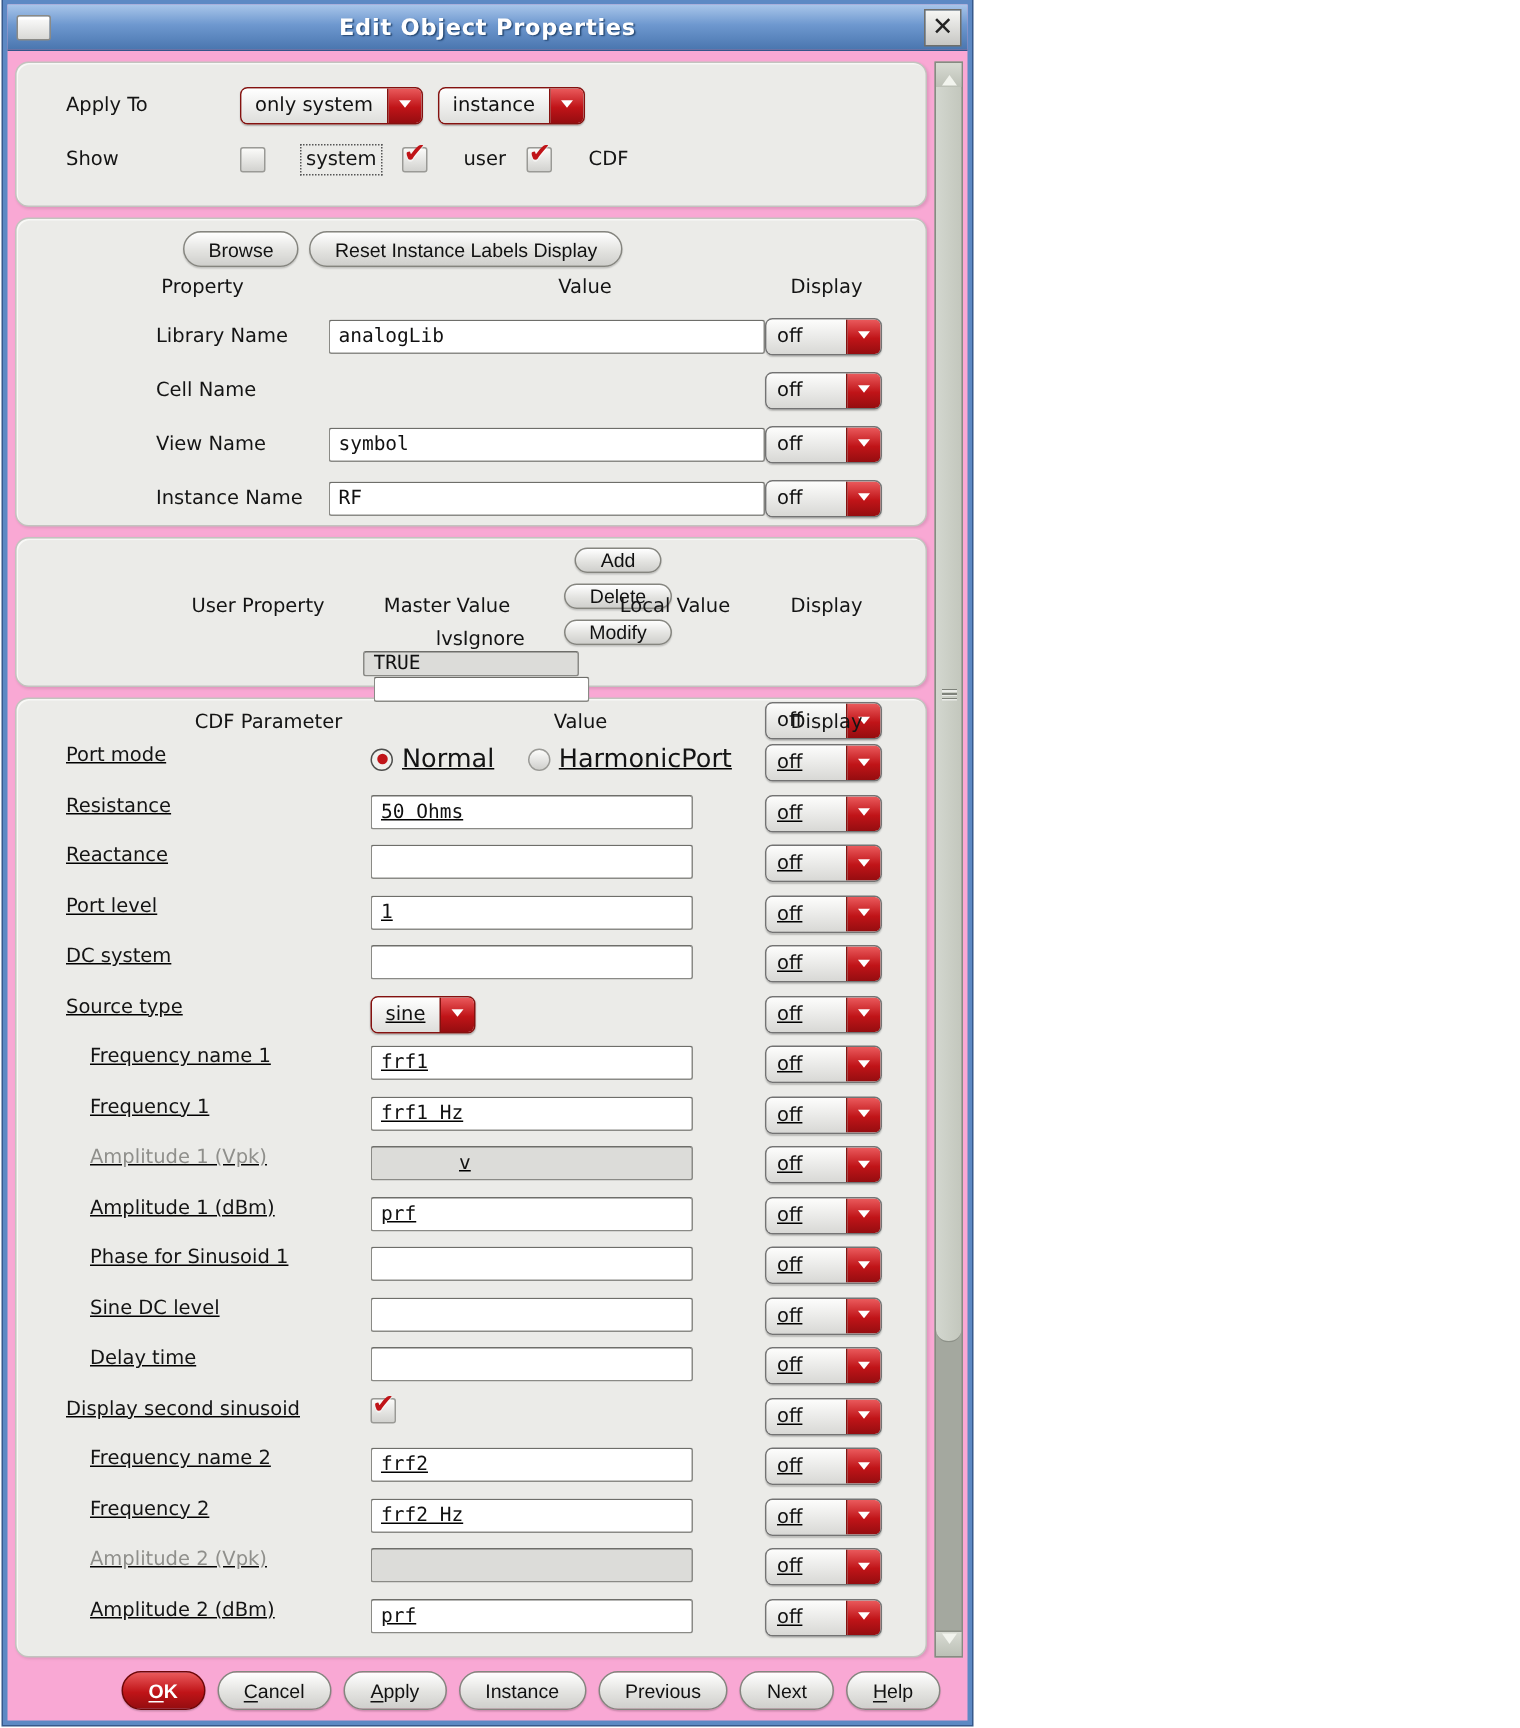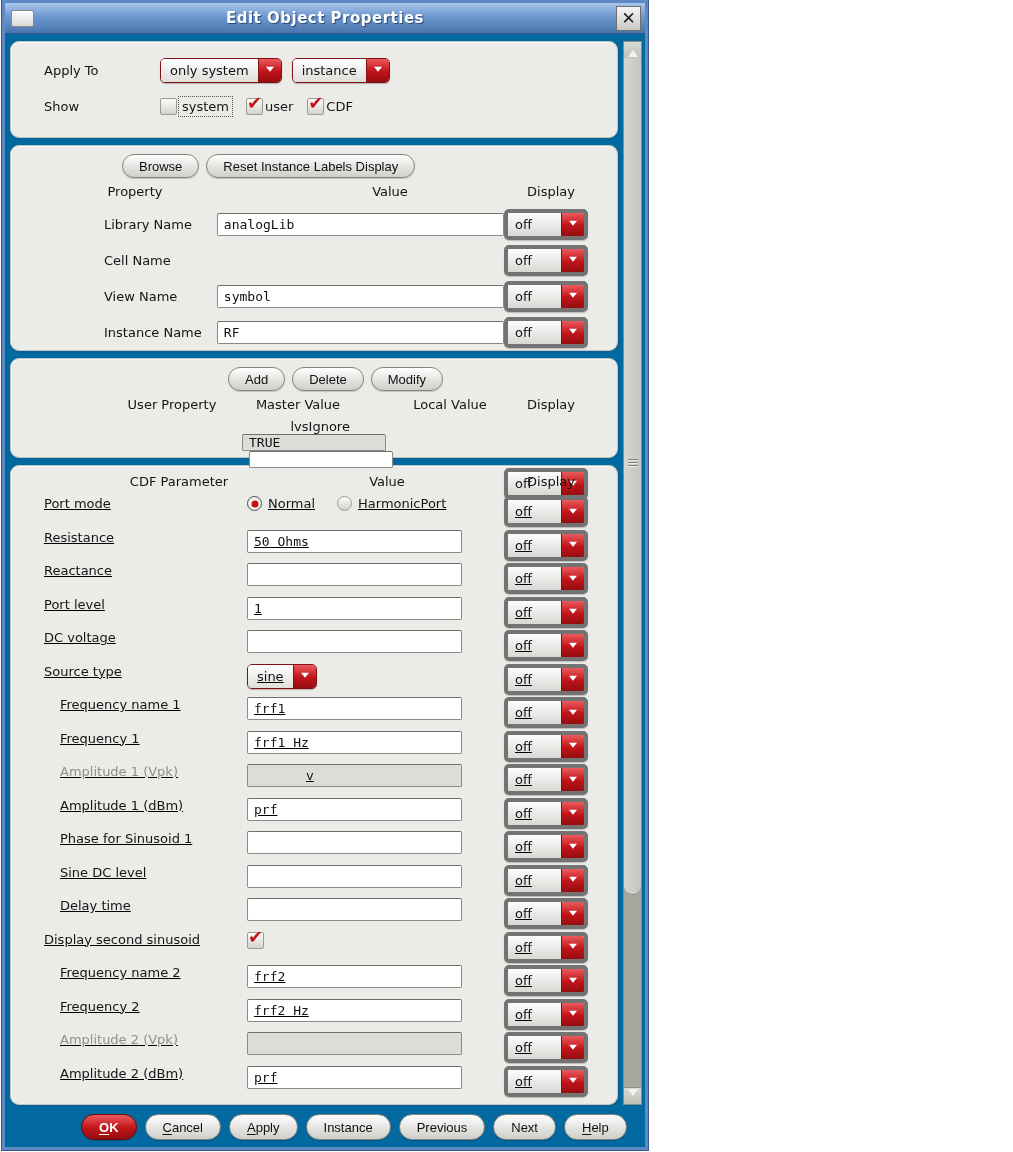--- a/index.html
+++ b/index.html
@@ -1,19 +1,19 @@
 <!DOCTYPE html>
 <html><head>
 <meta charset="utf-8">
 <style>
   html,body{margin:0;padding:0;background:#fff;}
   .page{position:relative;width:1013px;height:1152px;background:#fff;overflow:hidden;
         font-family:"DejaVu Sans","Liberation Sans",sans-serif;}
   .dialog{position:absolute;left:2px;top:0;width:640px;height:1144px;
-          border:3px solid #5d89c4;outline:1px solid #37598b;background:#0369a1;}
+          border:3px solid #5d89c4;outline:1px solid #37598b;background:#f9a8d4;}
   
   .titlebar{position:relative;height:30px;
             background:linear-gradient(180deg,#a9c6ea 0%,#6e98cf 45%,#4a76af 100%);
             border-bottom:1px solid #35568a;display:flex;align-items:center;}
   .winicon{width:21px;height:15px;margin-left:6px;border:1px solid #8a8a86;border-radius:2px;
            background:linear-gradient(180deg,#fdfdfd 0%,#d9d9d6 100%);box-shadow:inset 0 2px 0 #fff;}
   .title{position:absolute;left:0;right:0;text-align:center;color:#fff;font-weight:bold;
          font-size:15px;letter-spacing:.5px;text-shadow:1px 1px 1px #23456f;}
   .closebtn{position:absolute;right:4px;top:3px;width:23px;height:23px;border:1px solid #6f6f6b;
             background:linear-gradient(180deg,#f6f6f4,#c7c7c4);display:flex;align-items:center;
@@ -31,39 +31,39 @@
   
   .rdd{display:inline-flex;height:23px;border:1px solid #84110f;border-radius:5px;overflow:hidden;
        box-shadow:0 1px 1px rgba(0,0,0,.25);}
   .rdd-text{background:linear-gradient(180deg,#ffffff,#dededb);padding:0 9px;font-size:13px;
             line-height:23px;color:#111;}
   .rdd-arrow{width:22px;background:linear-gradient(180deg,#ea5a5c 0%,#c01418 55%,#950d10 100%);
              position:relative;border-left:1px solid #84110f;}
   .rdd-arrow::after{content:"";position:absolute;left:50%;top:50%;transform:translate(-50%,-35%);
              border:4px solid transparent;border-top:5px solid #fff;}
   
-  .offdd{display:inline-flex;height:23px;border:4px solid #737373;border-radius:5px;overflow:hidden;
+  .offdd{display:inline-flex;height:23px;border:1px solid #737373;border-radius:5px;overflow:hidden;
          box-shadow:0 1px 1px rgba(0,0,0,.2);margin-left:auto;margin-right:8px;flex:none;}
   .offdd-text{width:46px;background:linear-gradient(180deg,#fdfdfc,#d8d8d5);padding-left:7px;
               font-size:13px;line-height:23px;color:#111;}
   .offdd .rdd-arrow{width:22px;}
   
-  .cbwrap{display:flex;align-items:center;gap:2px;cursor:default;}
+  .cbwrap{display:flex;align-items:center;gap:24px;cursor:default;}
   .cb{width:15px;height:15px;border:1px solid #9a9a96;border-radius:2px;flex:none;
       background:linear-gradient(180deg,#fbfbf9,#d2d2cf);position:relative;}
   .cb.checked::after{content:"\2714";position:absolute;left:0;top:-7px;font-size:18px;
       font-weight:bold;color:#c01418;text-shadow:0 1px 0 rgba(255,255,255,.5);}
   .cblbl{font-size:13px;color:#141414;}
   .focusdotted{outline:1px dotted #555;padding:2px 3px;}
   .radio{width:13px;height:13px;border-radius:50%;border:1px solid #9a9a96;flex:none;
          background:linear-gradient(180deg,#fdfdfc,#cfcfcc);position:relative;}
   .radio.sel{border-color:#4d4d4b;background:#efefec;}
   .radio.sel::after{content:"";position:absolute;left:50%;top:50%;width:7px;height:7px;
          transform:translate(-50%,-50%);border-radius:50%;background:#c01418;}
-  .radlbl{font-size:13px;color:#141414;margin-right:16px;}
+  .radlbl{font-size:17px;color:#141414;margin-right:16px;}
   
   .btn{display:inline-flex;align-items:center;justify-content:center;height:24px;
        border:1px solid #85857f;border-radius:13px;padding:0 16px;font-size:13px;color:#111;
        background:linear-gradient(180deg,#ffffff 0%,#e3e3e0 55%,#cfcfcc 100%);
        box-shadow:0 1px 1px rgba(0,0,0,.18);white-space:nowrap;}
   .btnrow{display:flex;gap:7px;align-items:center;height:28px;}
   
   .hdrrow{position:relative;height:26px;font-size:13px;color:#141414;}
   .hdrrow span{position:absolute;top:4px;text-align:center;}
   
@@ -192,21 +192,21 @@
                 <input class="field pfield" value="RF" style="">
                 <div class="offdd">
                   <span class="offdd-text">off</span>
                   <span class="rdd-arrow"></span>
                 </div>
               </div>
             </div>
         </section>
 
         <section class="group" style="height:100px;box-sizing:border-box;">
-          <div class="btnrow" id="userButtons" style="padding-left:196px;">
+          <div class="btnrow" id="userButtons" style="padding-left:196px;flex-direction:column;">
               <button class="btn">Add</button>
               <button class="btn">Delete</button>
               <button class="btn">Modify</button>
             </div>
           <div class="hdrrow" id="userHeaders">
               <span style="left: 50px; width: 180px;">User Property</span>
               <span style="left: 196px; width: 140px;">Master Value</span>
               <span style="left: 348px; width: 140px;">Local Value</span>
               <span style="right: 8px; width: 74px;">Display</span>
             </div>
@@ -259,21 +259,21 @@
               </div>
               <div class="cdf-row">
                 <span class="cdf-lbl">Port level</span>
                 <input class="field cdf-field" value="1" style="">
                 <div class="offdd">
                   <span class="offdd-text">off</span>
                   <span class="rdd-arrow"></span>
                 </div>
               </div>
               <div class="cdf-row">
-                <span class="cdf-lbl">DC voltage</span>
+                <span class="cdf-lbl">DC system</span>
                 <input class="field cdf-field" value="" style="">
                 <div class="offdd">
                   <span class="offdd-text">off</span>
                   <span class="rdd-arrow"></span>
                 </div>
               </div>
               <div class="cdf-row">
                 <span class="cdf-lbl">Source type</span>
                 <div class="rdd">
                   <span class="rdd-text">sine</span>

